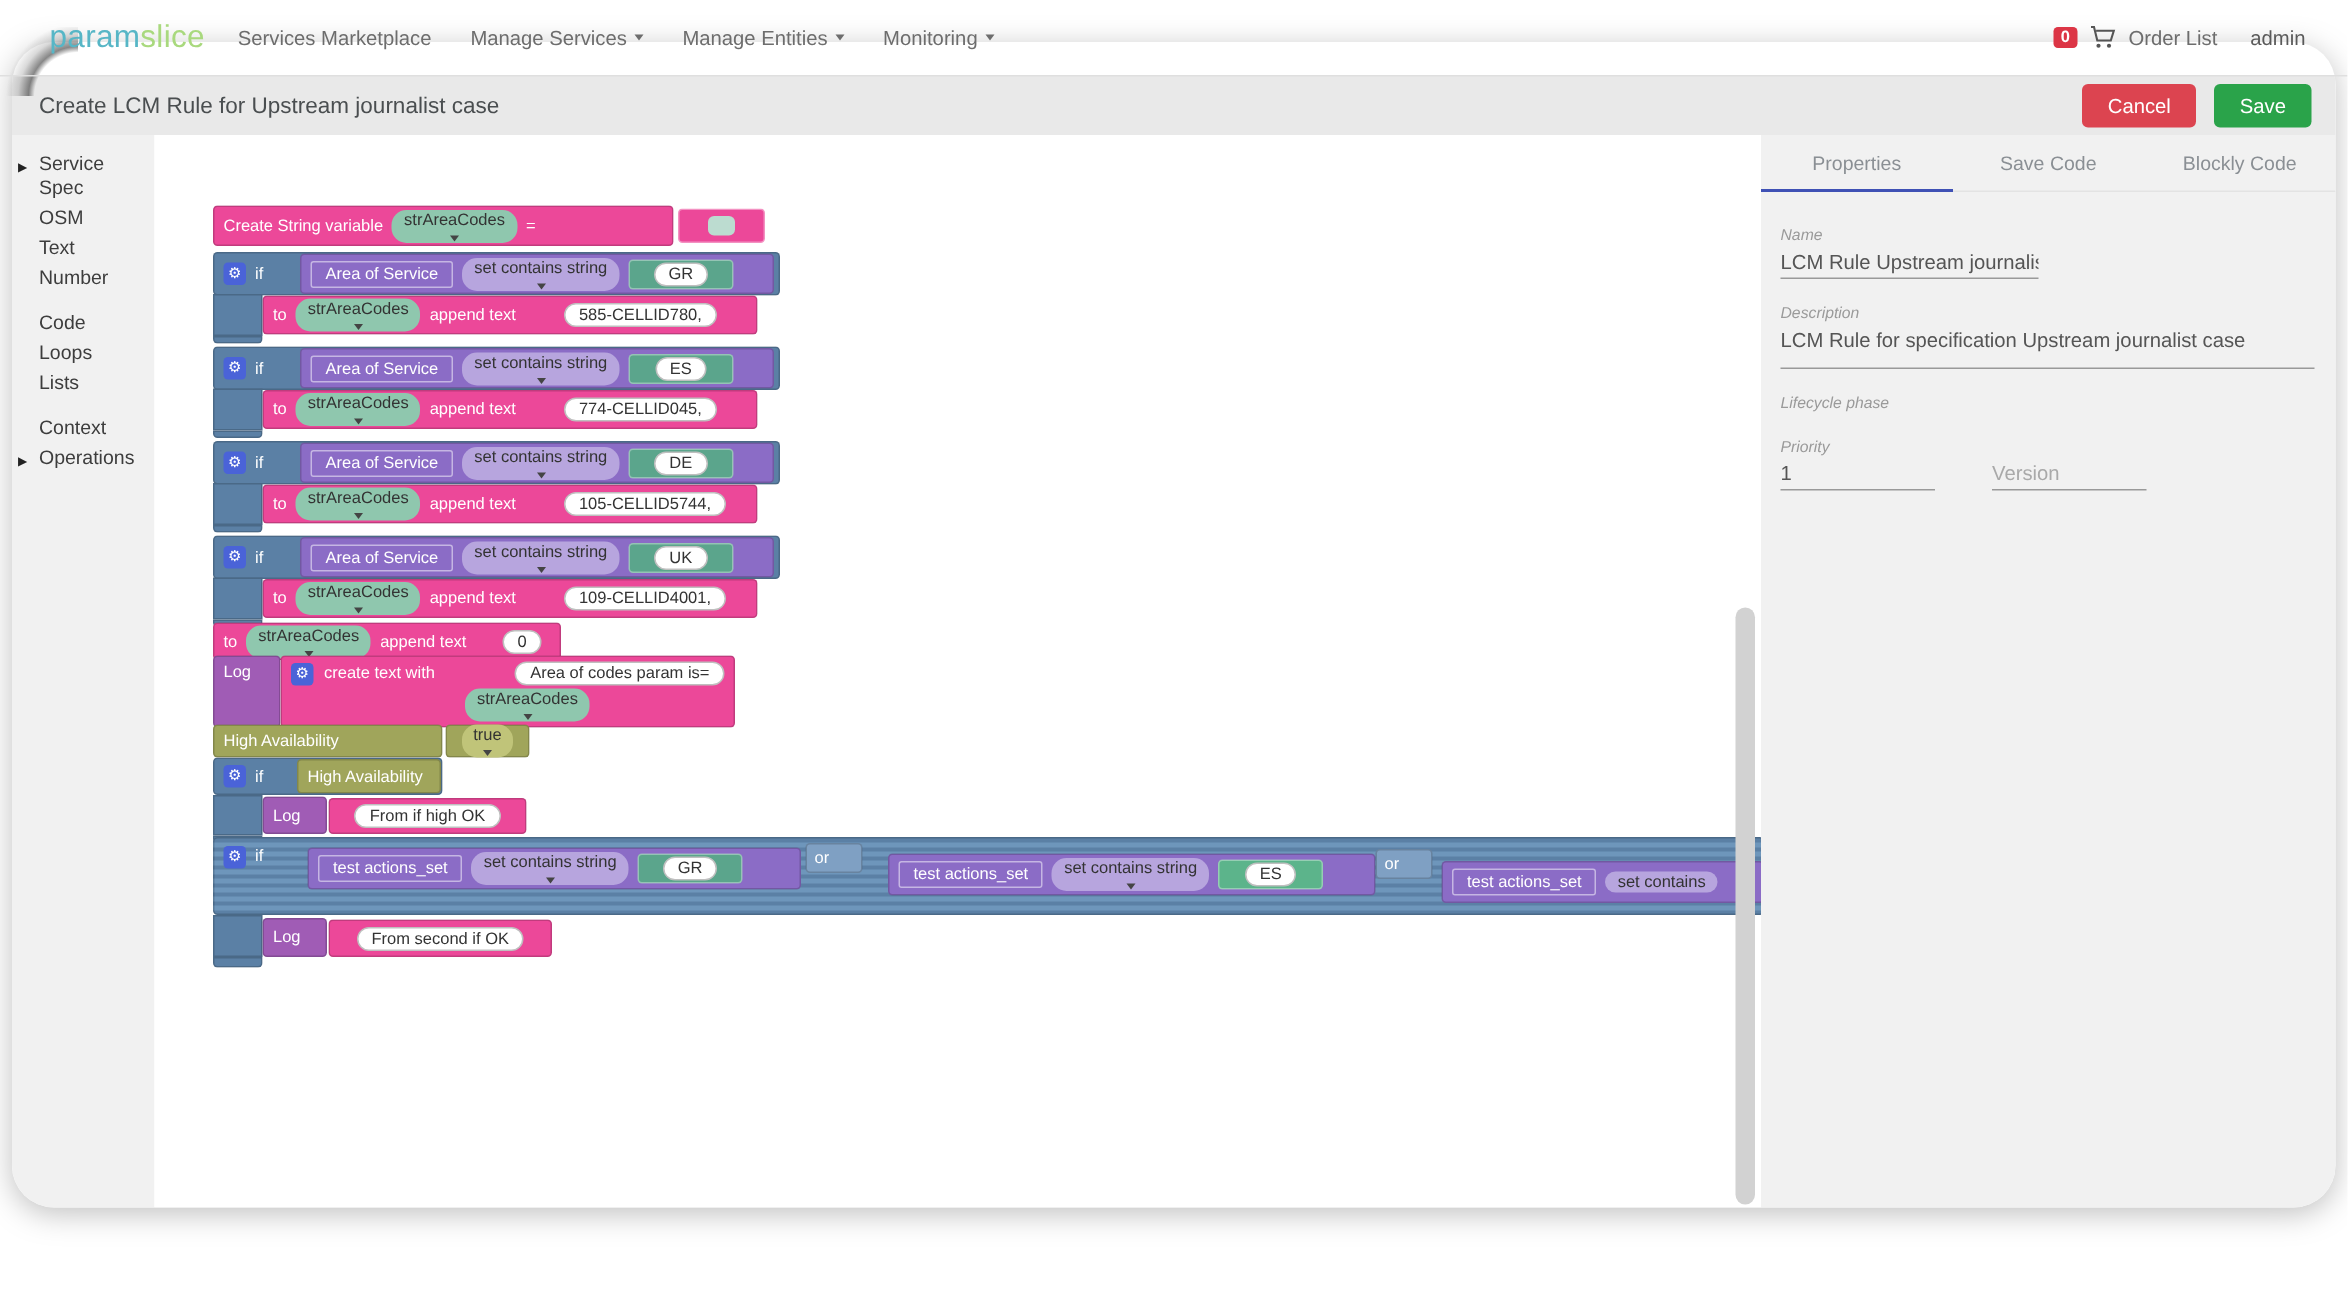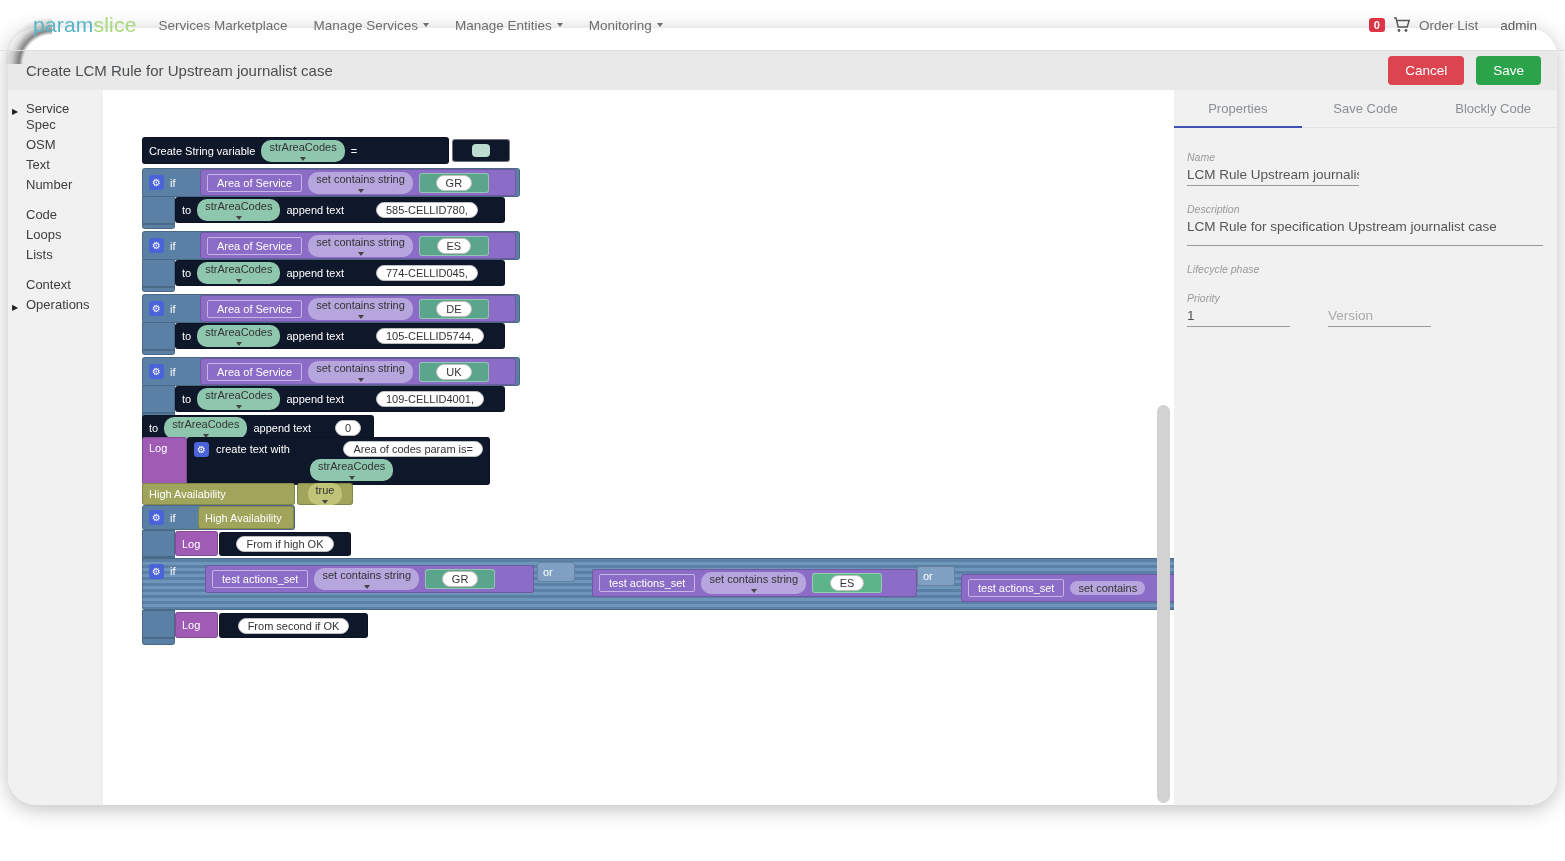--- a/index.html
+++ b/index.html
@@ -36,21 +36,21 @@
   
   .toolbox { width:95px; background:#f1f1f1; padding-top:9px; flex:none; }
   .tb-item { font-size:13px; color:#3d3d3d; padding:2px 4px 2px 18px; line-height:16px; position:relative; cursor:pointer; }
   .tb-item .tri { position:absolute; left:4px; top:5px; font-size:8px; color:#222; }
   .tb-gap { height:10px; }
 
   
   .ws { flex:1; background:#fff; position:relative; overflow:hidden; }
   .blk { position:absolute; display:flex; align-items:center; font-size:11px; color:#fff;
     border-radius:3px; border:1px solid rgba(0,0,0,.18); padding:0 6px; gap:6px; white-space:nowrap; }
-  .teal { background:#0f172a;text-align:right; } .purple { background:#8b6cc6; } .blue { background:#5b80a5; }
+  .teal { background:#ec4899;text-align:right; } .purple { background:#8b6cc6; } .blue { background:#5b80a5; }
   .olive { background:#a0a55b; } .magenta { background:#a05cb5; } .orblk { background:#7fa0c3; }
   .selblue { background:repeating-linear-gradient(180deg,#5b80a5 0 3px,#6e96bb 3px 6px); }
   .pill { border-radius:10px; padding:1px 8px; color:#333; display:inline-flex; align-items:center; gap:4px; font-size:11px;flex-direction:column; }
   .pill .pc { width:0; height:0; border-left:3px solid transparent; border-right:3px solid transparent; border-top:4px solid #444; }
   .pill-teal { background:#8fc7ae; } .pill-purple { background:#b7a5de; } .pill-olive { background:#c0c479; }
   .wfield { background:#fff; border:1px solid #bfbfbf; border-radius:9px; padding:1px 9px; color:#333; font-size:11px; }
   .outlab { border:1px solid rgba(255,255,255,.5); border-radius:2px; padding:2px 9px; }
   .gear { width:15px; height:15px; background:#4a63d8; border-radius:3px; color:#fff; font-size:10px;
     display:inline-flex; align-items:center; justify-content:center; flex:none; }
   .valslot { background:#5ba58c; border:1px solid rgba(255,255,255,.35); border-radius:3px;

